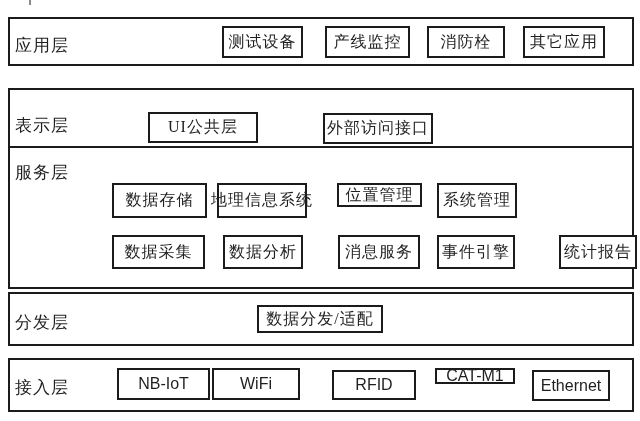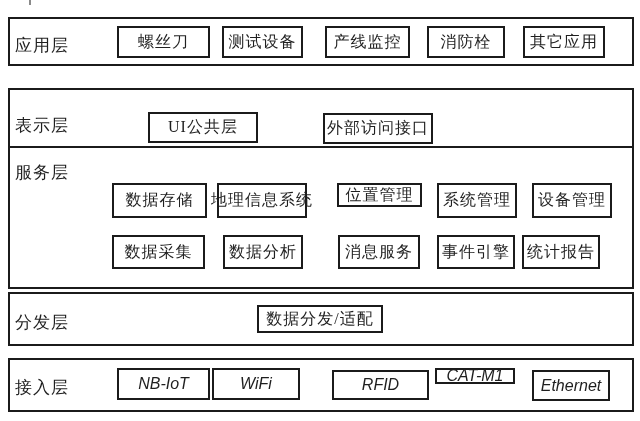--- a/index.html
+++ b/index.html
@@ -24,70 +24,67 @@
     position:absolute;
     border:2px solid var(--border,#1b1b1b);
     box-sizing:border-box;
     display:flex;align-items:center;justify-content:center;
     font-size:16px;letter-spacing:1px;white-space:nowrap;
     background:var(--background,#ffffff);
   }
   .latin{
     font-family:"Liberation Sans","DejaVu Sans",sans-serif;
     letter-spacing:0;
-    font-style:italic;
   }
   .stray{
     position:absolute;left:29px;top:0;width:2px;height:5px;
     background:#8a8a8a;
   }
 </style>
 </head>
 <body>
 
 <div class="page">
 
   <div class="stray"></div>
 
   <div class="layer" style="top:17px;height:49px">
     <div class="llabel" style="top:15px">应用层</div>
-    <div class="box" style="left:107px;top:7px;width:93px;height:32px">螺丝刀</div>
     <div class="box" style="left:212px;top:7px;width:81px;height:32px">测试设备</div>
     <div class="box" style="left:315px;top:7px;width:85px;height:32px">产线监控</div>
     <div class="box" style="left:417px;top:7px;width:78px;height:32px">消防栓</div>
     <div class="box" style="left:513px;top:7px;width:82px;height:32px">其它应用</div>
   </div>
 
   <div class="layer" style="top:88px;height:67px">
     <div class="llabel" style="top:24px">表示层</div>
     <div class="box" style="left:138px;top:22px;width:110px;height:31px">UI公共层</div>
     <div class="box" style="left:313px;top:23px;width:110px;height:31px">外部访问接口</div>
   </div>
 
   <div class="layer" style="top:146px;height:143px">
     <div class="llabel" style="top:13px">服务层</div>
     <div class="box" style="left:102px;top:35px;width:95px;height:35px">数据存储</div>
     <div class="box" style="left:207px;top:35px;width:90px;height:35px">地理信息系统</div>
     <div class="box" style="left:327px;top:35px;width:85px;height:24px">位置管理</div>
     <div class="box" style="left:427px;top:35px;width:80px;height:35px">系统管理</div>
-    <div class="box" style="left:522px;top:35px;width:80px;height:35px">设备管理</div>
     <div class="box" style="left:102px;top:87px;width:93px;height:34px">数据采集</div>
     <div class="box" style="left:213px;top:87px;width:80px;height:34px">数据分析</div>
     <div class="box" style="left:328px;top:87px;width:82px;height:34px">消息服务</div>
     <div class="box" style="left:427px;top:87px;width:78px;height:34px">事件引擎</div>
-    <div class="box" style="left:512px;top:87px;width:78px;height:34px">统计报告</div>
+    <div class="box" style="left:549px;top:87px;width:78px;height:34px">统计报告</div>
   </div>
 
   <div class="layer" style="top:292px;height:54px">
     <div class="llabel" style="top:17px">分发层</div>
     <div class="box" style="left:247px;top:11px;width:126px;height:28px">数据分发/适配</div>
   </div>
 
   <div class="layer" style="top:358px;height:54px">
     <div class="llabel" style="top:16px">接入层</div>
     <div class="box latin" style="left:107px;top:8px;width:93px;height:32px">NB-IoT</div>
     <div class="box latin" style="left:202px;top:8px;width:88px;height:32px">WiFi</div>
-    <div class="box latin" style="left:322px;top:10px;width:97px;height:30px">RFID</div>
+    <div class="box latin" style="left:322px;top:10px;width:84px;height:30px">RFID</div>
     <div class="box latin" style="left:425px;top:8px;width:80px;height:16px">CAT-M1</div>
     <div class="box latin" style="left:522px;top:10px;width:78px;height:31px">Ethernet</div>
   </div>
 
 </div>
 
 </body></html>

